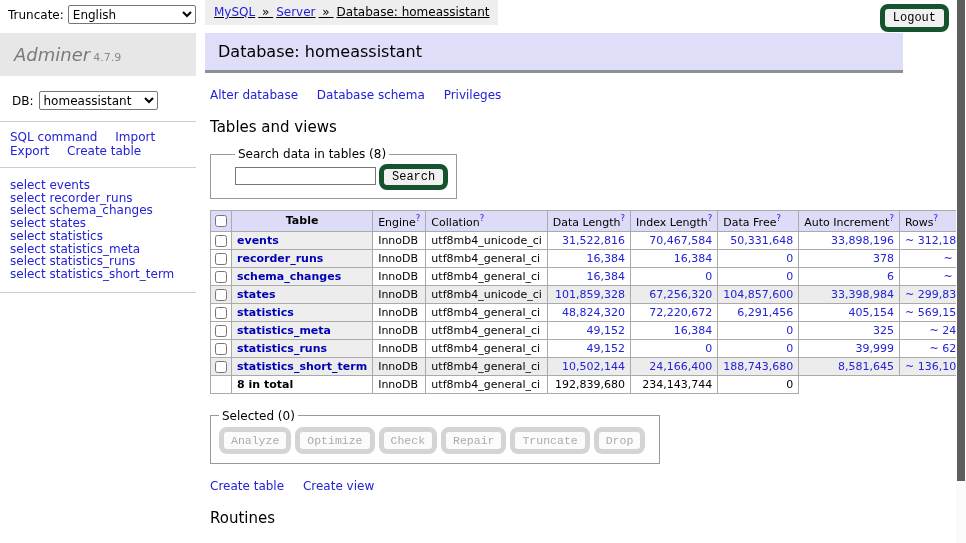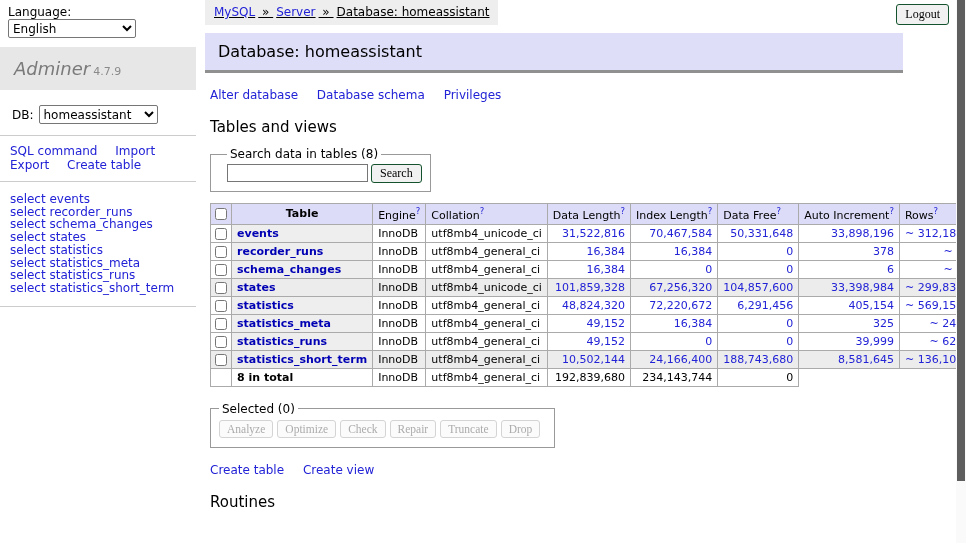--- a/index.html
+++ b/index.html
@@ -33,22 +33,22 @@
   .db-row label { margin-right:5px; }
   #db-select { width:119px; }
   #sidebar hr { border:0; border-top:1px solid #ccc; margin:9px 0; }
   .actions { margin:0; padding:0 10px; line-height:13.5px; }
   .actions a { margin-right:14px; white-space:nowrap; }
   .tables-list { margin:0; padding:2px 10px; }
   .tables-list a { display:block; line-height:12.7px; white-space:nowrap; }
 
   
   .btn {
-    font-family:Liberation Serif, serif; font-size:12px; color:#000;
-    background:#f1f1f1; border:1px solid #14532d; border-radius:3px;
+    font-family:Liberation Mono, monospace; font-size:12px; color:#000;
+    background:#f1f1f1; border:5px solid #14532d; border-radius:8px;
     padding:2px 8px; cursor:pointer;
   }
   .btn:disabled { color:#ababab; background:#fbfbfb; border-color:#d4d4d4; cursor:default; }
   #logout { position:absolute; top:4px; right:17px; }
 
   
   #main { position:absolute; left:205px; top:0; width:745px; }
   #breadcrumb {
     display:inline-block; margin:0; padding:5px 9px 6px 9px;
     background:#eee; font-size:12px;text-decoration:underline;
@@ -57,21 +57,21 @@
   #db-title {
     margin:8px 0 0 0; width:698px; background:#dedef8;
     border-bottom:3px solid #909090; padding:9px 0 9px 13px;
     font-size:16px; font-weight:normal; color:#000;
   }
   .inner { padding-left:5px; }
   .db-links { margin:15px 0 0 0; }
   .db-links a { margin-right:15px; }
   h3 { margin:16px 0 11px 0; font-size:15px; font-weight:normal; }
 
-  fieldset { display:inline-block; border:1px solid #999; margin:0; padding:3px 8px 8px 16px; }
+  fieldset { display:inline-block; border:1px solid #999; margin:0; padding:3px 8px 8px 24px; }
   legend { font-size:12px; padding:0 3px; }
   #search-fieldset input[type=text] {
     width:141px; height:18px; border:1px solid #767676; font-family:inherit; font-size:12px; padding:1px 3px;
   }
   #search-fieldset .btn { margin-left:3px; padding:1px 8px; }
 
   
   table { border-collapse:collapse; margin:11px 0 0 0; font-size:11px; }
   th,td { border:1px solid #aaa; padding:2px 5px; white-space:nowrap; height:17px; }
   thead td, thead th { background:#dcdcf8; font-weight:normal; text-align:left; }
@@ -95,21 +95,21 @@
   #selected-fieldset .move-row { margin-top:8px; font-size:12px; white-space:nowrap; }
   #move-db-select { width:109px; margin:0 3px; }
   #selected-fieldset .move-row .btn { margin-right:3px; font-size:11.5px; padding:2px 7px; }
   #selected-fieldset .move-row input[type=checkbox] { margin-left:5px; }
 </style>
 </head>
 <body>
 
 <aside id="sidebar">
   <div class="lang-row">
-    <label>Language:</label><select id="language-select"><option>English</option></select>
+    <label>Truncate:</label><select id="language-select"><option>English</option></select>
   </div>
   <h1><span class="app">Adminer</span><span class="ver">4.7.9</span></h1>
   <div class="db-row">
     <label>DB:</label><select id="db-select"><option>homeassistant</option></select>
   </div>
   <hr>
   <p class="actions" id="sidebar-actions"><a>SQL command</a> <a>Import</a> <a>Export</a> <a>Create table</a> </p>
   <hr>
   <p class="tables-list" id="tables-list">
       <a>select events</a> 

